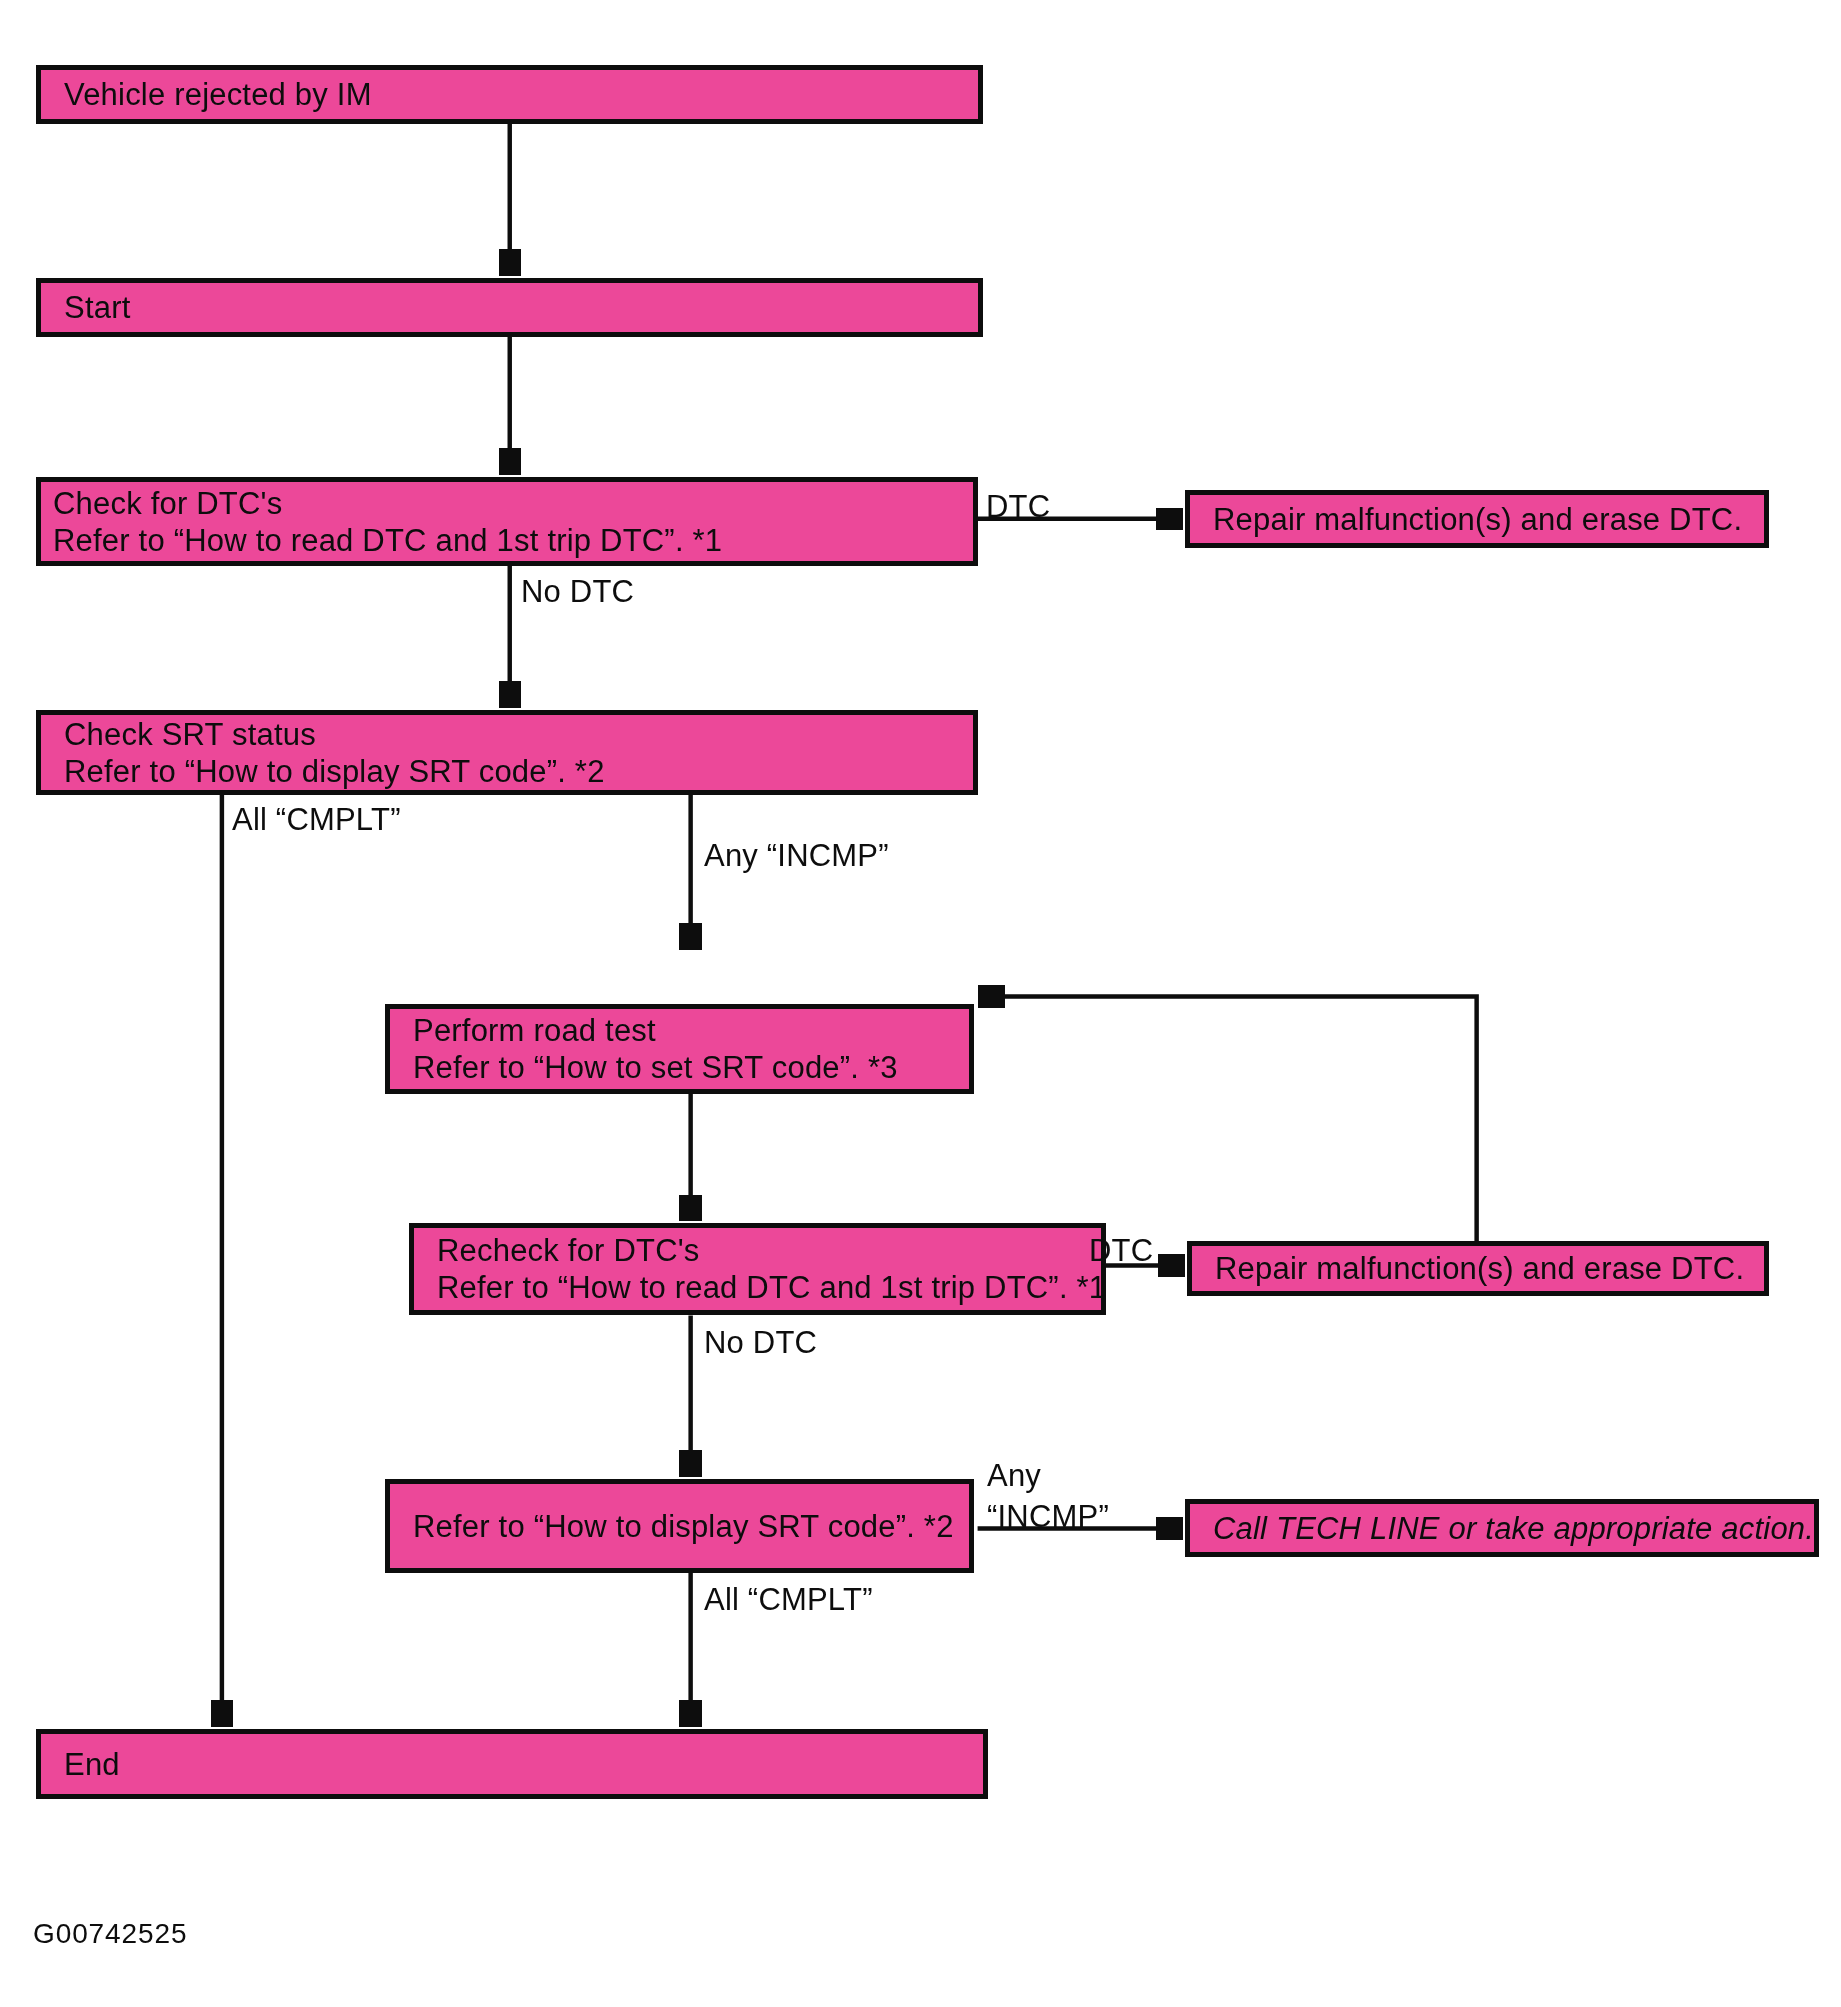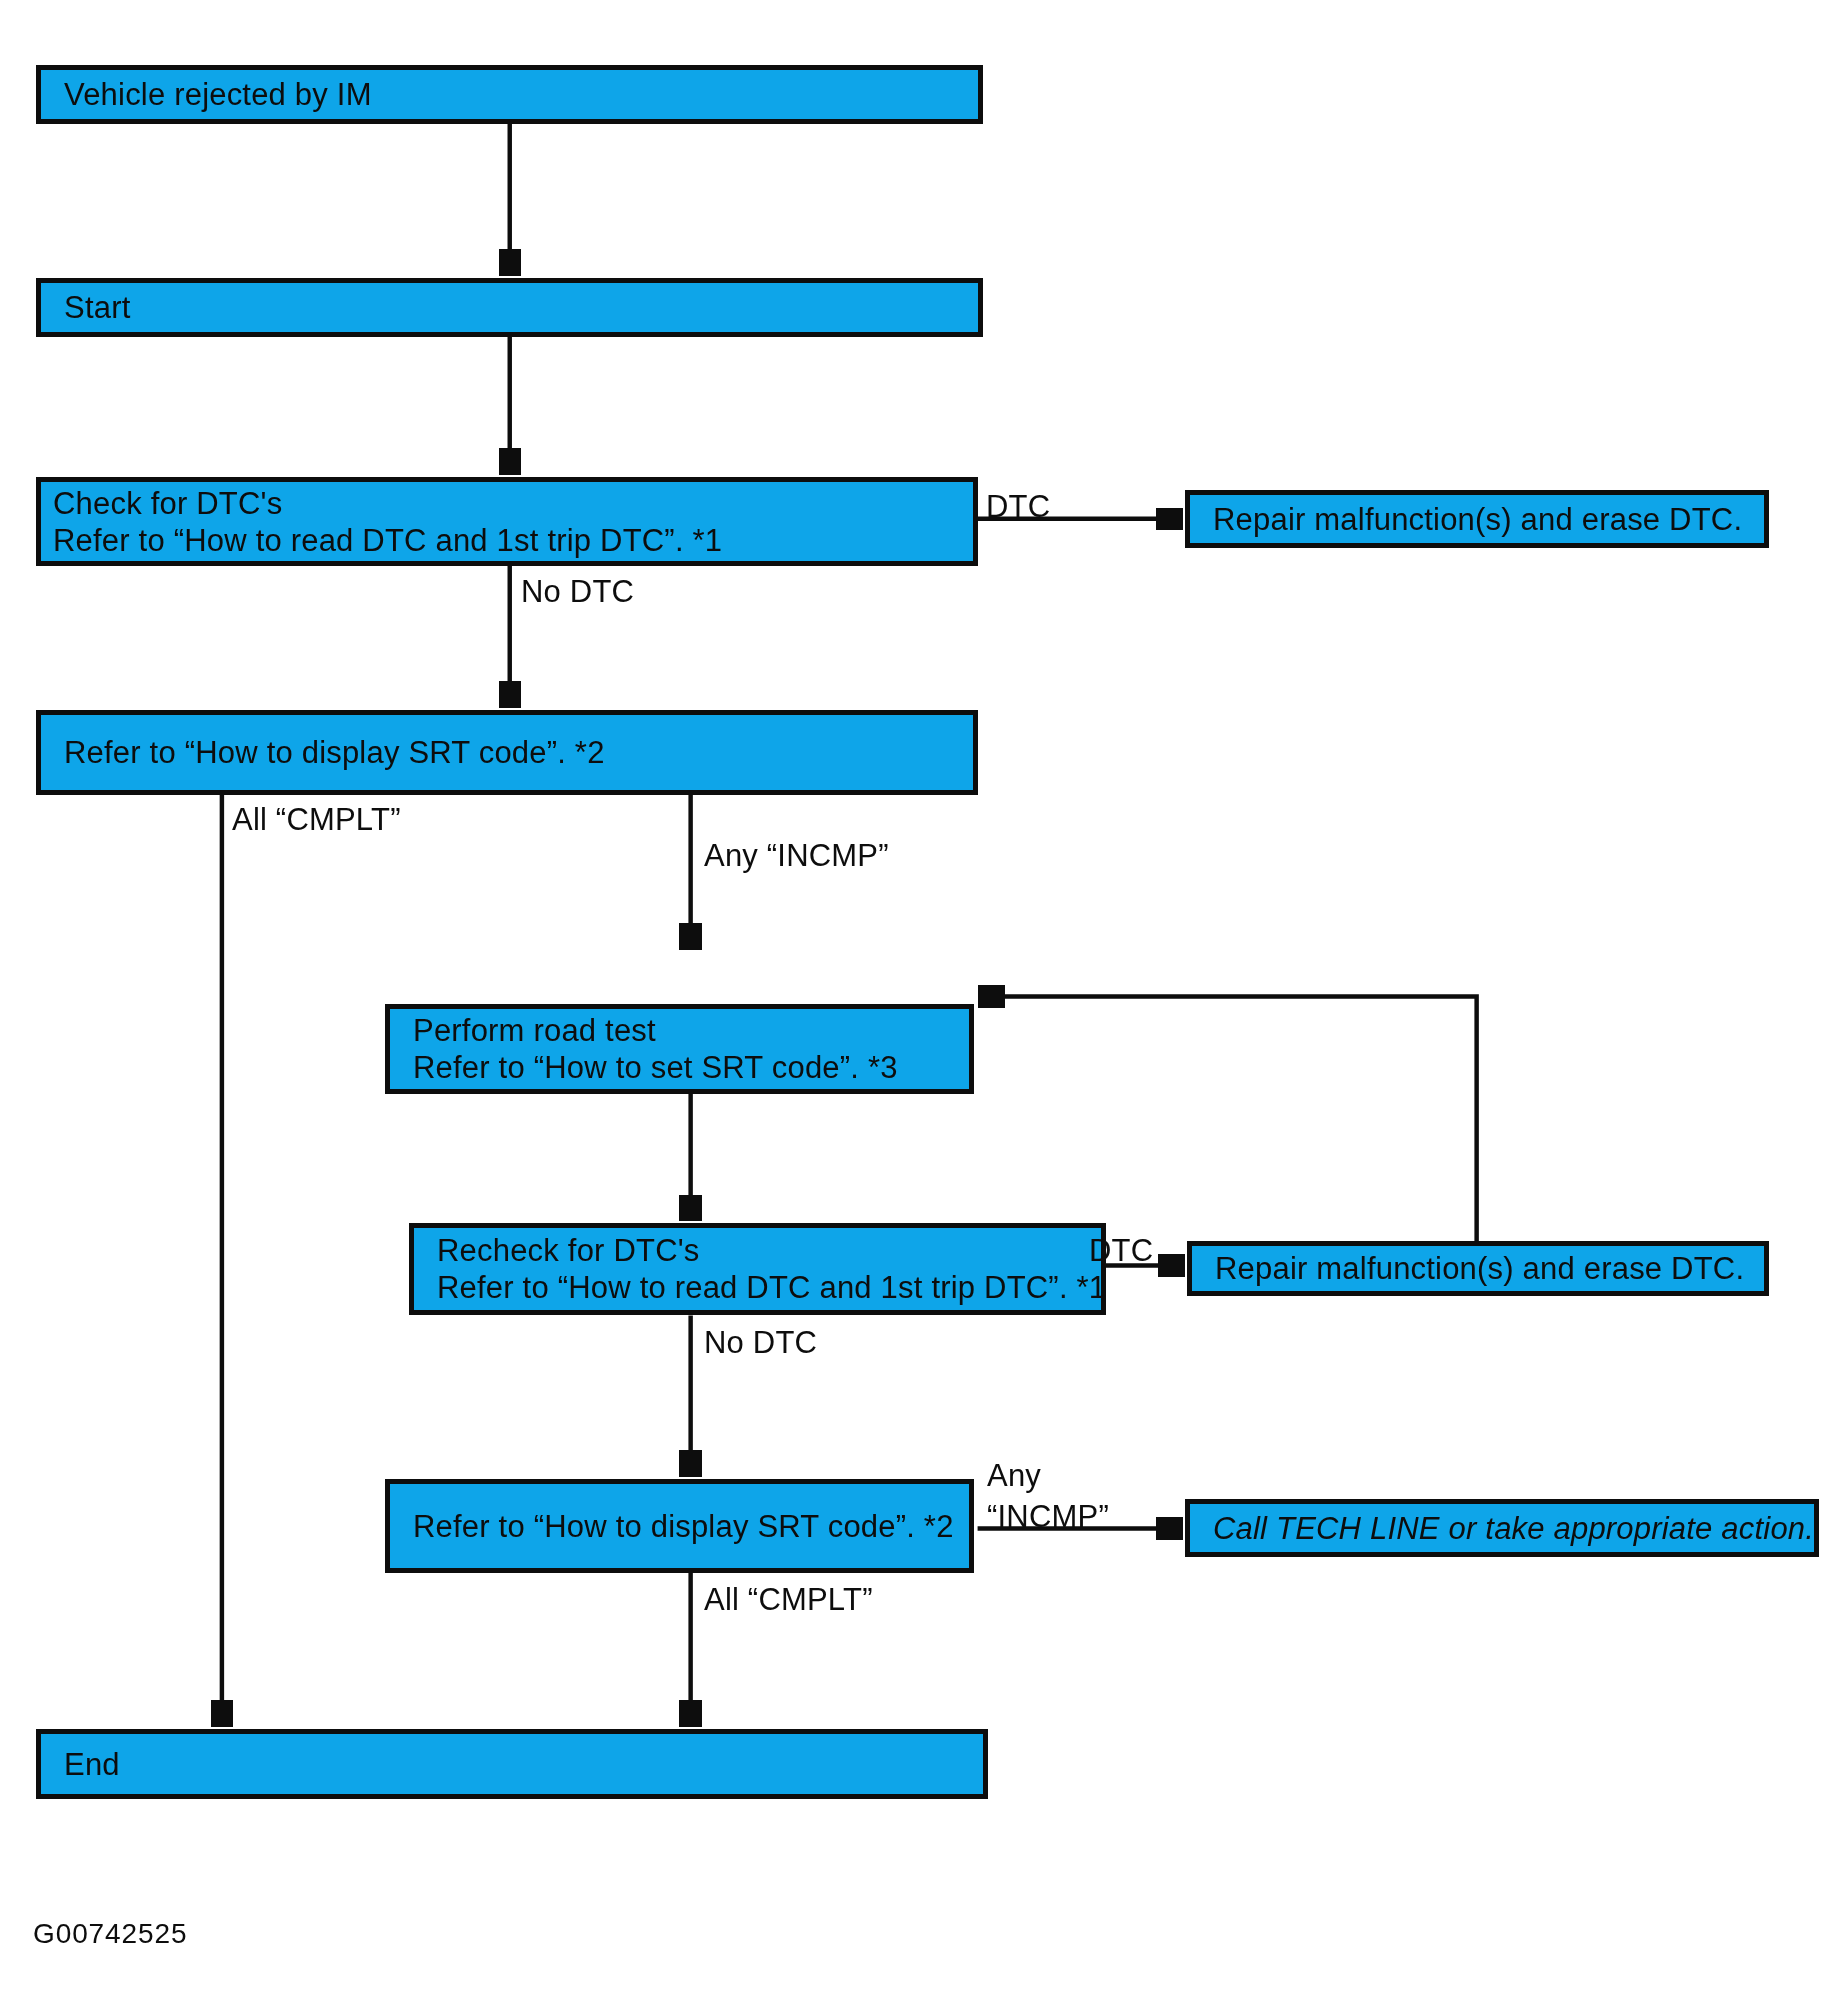--- a/index.html
+++ b/index.html
@@ -23,21 +23,21 @@
   }
   .wires path {
     fill: none;
     stroke: #0d0d0d;
     stroke-width: 5px;
   }
   .node {
     position: absolute;
     box-sizing: border-box;
     border: 5.3px solid #0d0d0d;
-    background: #0ea5e9;
+    background: #ec4899;
     display: flex;
     flex-direction: column;
     justify-content: center;
     padding-left: 23px;
     padding-right: 7.1px;
     font-size: 31px;
     line-height: 37px;
     letter-spacing: 0.2px;
     white-space: nowrap;
   }
@@ -90,20 +90,21 @@
   <div class="node" style="left:36px; top:477px; width:942px; height:89px;padding-left:12px;">
     <div>Check for DTC's</div>
     <div>Refer to “How to read DTC and 1st trip DTC”. *1</div>
   </div>
 
   <div class="node" style="left:1185px; top:490px; width:584px; height:58px;">
     <div>Repair malfunction(s) and erase DTC.</div>
   </div>
 
   <div class="node" style="left:36px; top:710px; width:942px; height:85px;">
+    <div>Check SRT status</div>
     <div>Refer to “How to display SRT code”. *2</div>
   </div>
 
   <div class="node" style="left:385px; top:1004px; width:589px; height:90px;">
     <div>Perform road test</div>
     <div>Refer to “How to set SRT code”. *3</div>
   </div>
 
   <div class="node" style="left:385px; top:1223px; width:697px; height:92px;margin-left:24px;">
     <div>Recheck for DTC's</div>

